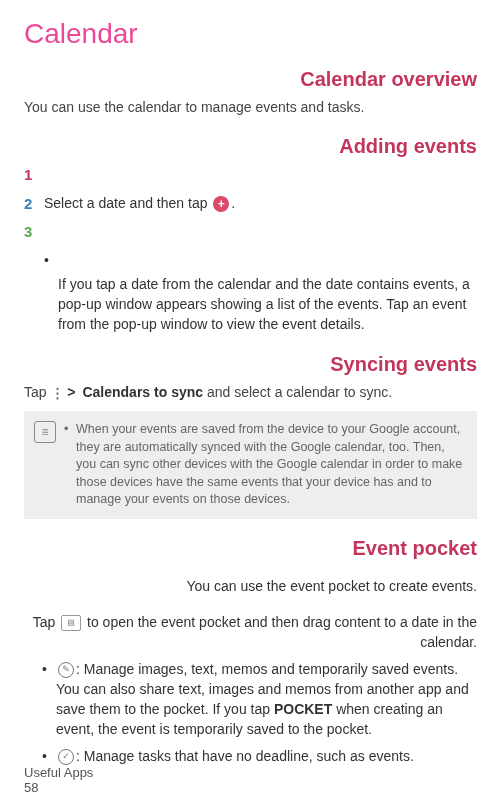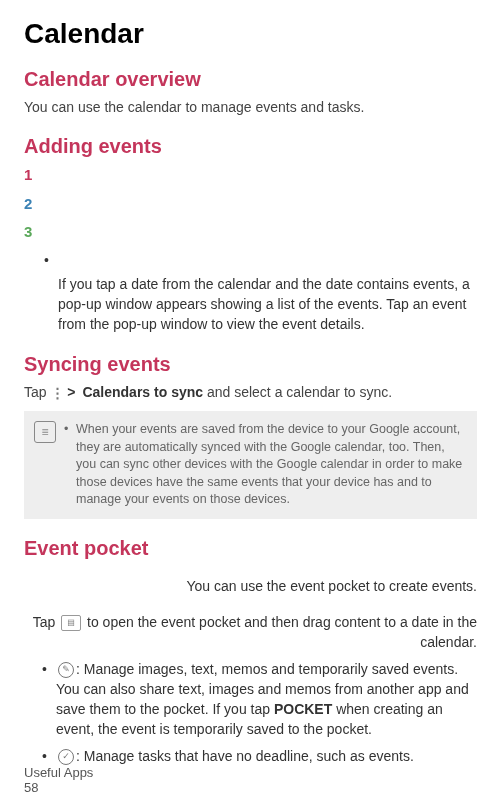--- a/index.html
+++ b/index.html
@@ -6,31 +6,32 @@
     body {
       width: 501px;
       height: 809px;
       font-family: -apple-system, Helvetica, Arial, sans-serif;
       background: #fff;
       padding: 18px 24px 16px 24px;
       color: #333;
       position: relative;
     }
     .h1 {
-      color: #000000;
+      color: #ec4899;
       font-size: 28px;
-      font-weight: 700;
+      font-weight: 400;
       margin-bottom: 12px;
     }
     .h2 {
       color: #c4355b;
       font-size: 20px;
       font-weight: 600;
       margin-top: 18px;
       margin-bottom: 6px;
+      text-align: right;
     }
     .body-text {
       font-size: 14px;
       color: #444;
       line-height: 1.45;
       margin-bottom: 4px;
     }
     .step-list { list-style: none; margin-top: 6px; }
     .step-item { display: flex; align-items: flex-start; margin-bottom: 6px; font-size: 14px; line-height: 1.5; }
     .step-num { font-weight: 700; width: 20px; flex-shrink: 0; font-size: 15px; }
@@ -129,20 +130,24 @@
 <h2 class="h2">Calendar overview</h2>
 <p class="body-text">You can use the calendar to manage events and tasks.</p>
 
 <h2 class="h2">Adding events</h2>
 <ol class="step-list">
   <li class="step-item">
     <span class="step-num step-1">1</span>
   </li>
   <li class="step-item">
     <span class="step-num step-2">2</span>
+    <span class="step-body">
+      <span>Select a date and then tap</span>
+      <span class="icon-circle">+</span><span>.</span>
+    </span>
   </li>
   <li class="step-item">
     <span class="step-num step-3">3</span>
   </li>
 </ol>
 <ul class="sub-bullet-list">
   <li class="sub-bullet-item">
     <span class="dot">•</span>
     <span class="txt">If you tap a date from the calendar and the date contains events, a pop-up window appears showing a list of the events. Tap an event from the pop-up window to view the event details.</span>
   </li>

